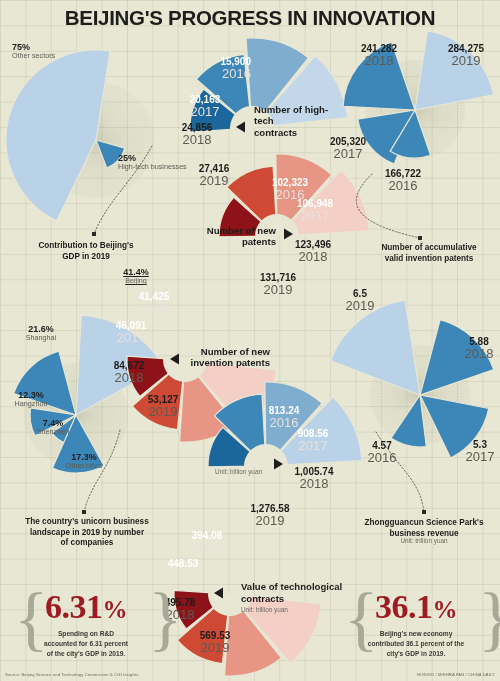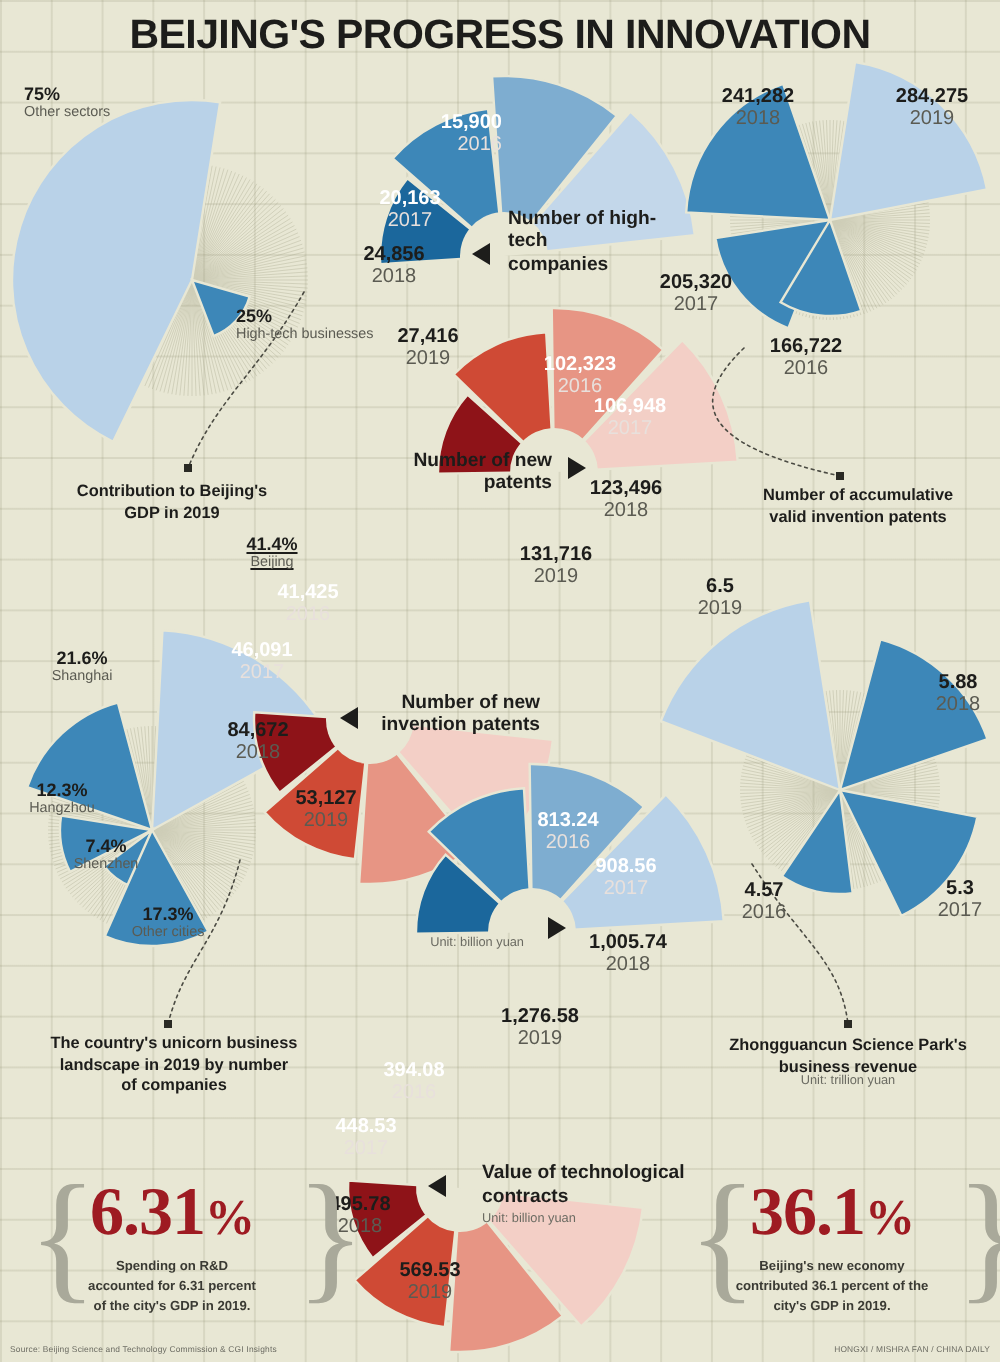--- a/index.html
+++ b/index.html
@@ -18,21 +18,21 @@
     pointer-events:none;
   }
   #title {
     position:absolute; top:6px; left:0; width:500px; text-align:center;
     font-size:20.5px; font-weight:bold; letter-spacing:-.3px;
     color:#1d1d1b; font-family:"Liberation Sans", sans-serif;
   }
   .svg-layer { position:absolute; inset:0; }
   .lbl { position:absolute; color:#1d1d1b; line-height:1.12; }
   .lbl .v { font-weight:bold; font-size:10px; display:block; }
-  .lbl .y { font-size:10px; color:#5b5b52; display:block; }
+  .lbl .y { font-size:13px; color:#5b5b52; display:block; }
   .lbl.inv .v { color:#fff; }
   .lbl.inv .y { color:#e8e0dc; }
   .lbl.c { text-align:center; }
   .lbl.pct .v { font-size:9px; }
   .lbl.pct .y { font-size:7.2px; }
 
   .ctr-cap {
     position:absolute; color:#1d1d1b; font-weight:bold;
     font-size:9.6px; line-height:1.18;
   }
@@ -868,21 +868,21 @@
 </div>
 <div class="lbl c" style="left:173px; top:122px; width:48px;">
   <span class="v">24,856</span>
     <span class="y">2018</span>
 </div>
 <div class="lbl c" style="left:190px; top:163px; width:48px;">
   <span class="v">27,416</span>
     <span class="y">2019</span>
 </div>
 <div class="ctr-cap" style="left:254px; top:104px; width:80px; white-space:pre-line;">Number of high-tech
-companies</div>
+contracts</div>
 
 <div class="lbl c" style="left:356px; top:43px; width:46px;">
   <span class="v">241,282</span>
     <span class="y">2018</span>
 </div>
 <div class="lbl c" style="left:443px; top:43px; width:46px;">
   <span class="v">284,275</span>
     <span class="y">2019</span>
 </div>
 <div class="lbl c" style="left:325px; top:136px; width:46px;">

